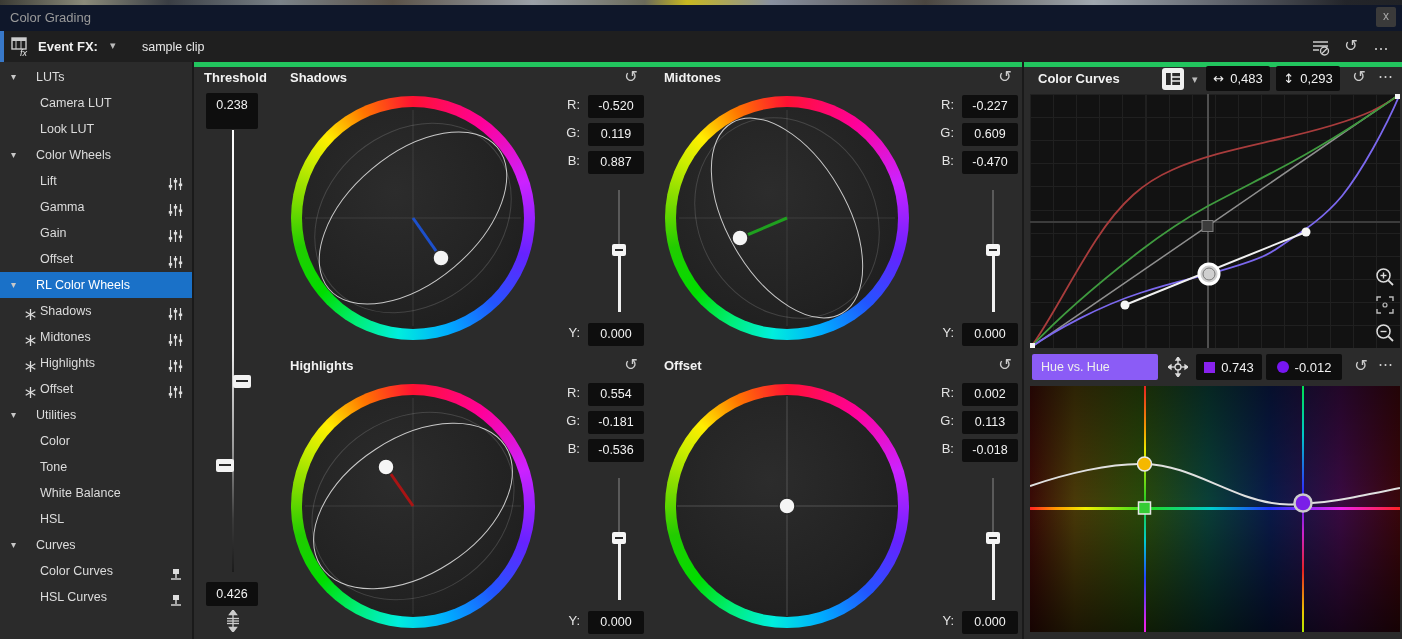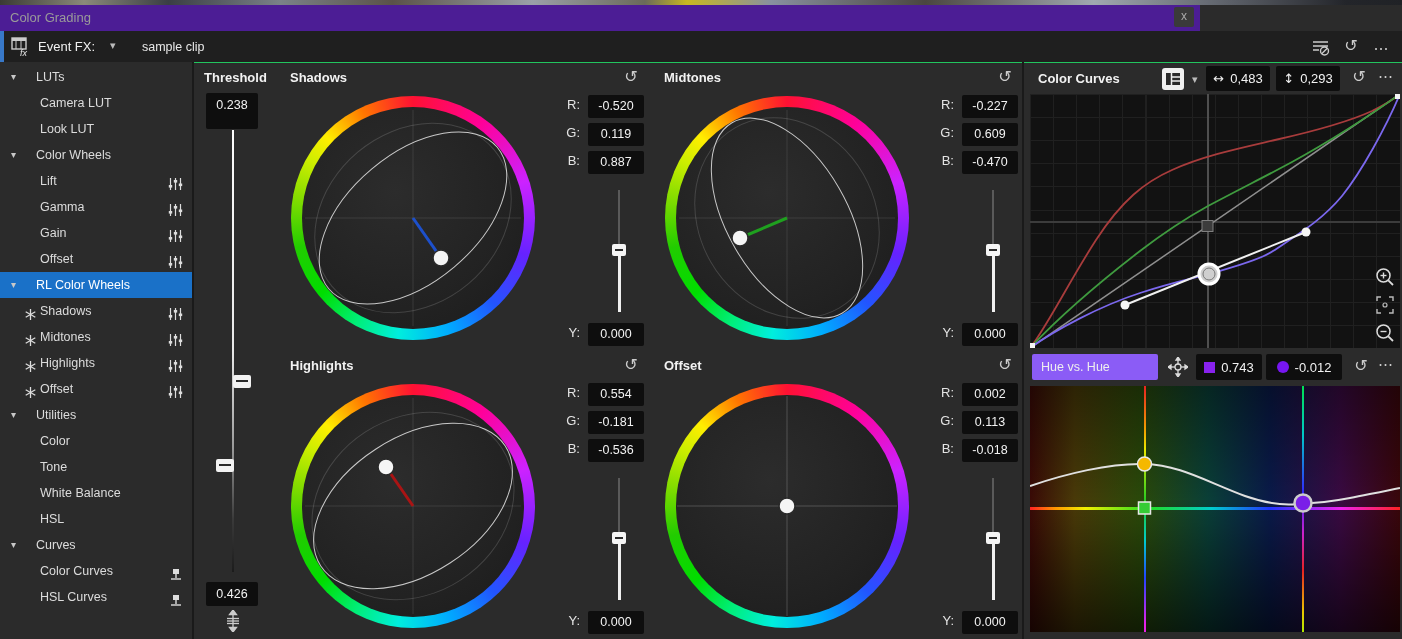--- a/index.html
+++ b/index.html
@@ -6,30 +6,30 @@
   .app{position:relative;width:1402px;height:639px;background:#2b2b2b;overflow:hidden;
        font-family:"Liberation Sans","DejaVu Sans",sans-serif;color:#ddd;font-size:12px;}
   .icon-glyph{font-family:"DejaVu Sans","Liberation Sans",sans-serif;}
 
   
   .video-strip{position:absolute;left:0;top:0;width:1402px;height:5px;
     background:linear-gradient(90deg,#3a3a34,#8a8a7a 6%,#3a3e44 12%,#7a8288 20%,#5a5248 28%,#9aa0a8 38%,
       #6a6a5a 46%,#c8b820 49%,#8890a0 55%,#4a4640 66%,#a0a8b0 78%,#5a5e66 88%,#23252a 96%,#202226 100%);}
 
   
-  .titlebar{position:absolute;left:0;top:5px;width:1200px;height:26px;background:#4c1d95;}
+  .titlebar{position:absolute;left:0;top:5px;width:1402px;height:26px;background:#0f172a;}
   .title-text{position:absolute;left:10px;top:5px;color:#9a9a9a;font-size:13px;}
   .close-btn{position:absolute;right:6px;top:2px;width:20px;height:20px;background:#3a3a3a;border-radius:2px;
     color:#aaa;text-align:center;line-height:19px;font-size:12px;cursor:default;}
 
   
-  .toolbar{position:absolute;left:0;top:31px;width:1402px;height:31px;background:#1f1f1f;border-bottom:1px solid #22c55e;}
+  .toolbar{position:absolute;left:0;top:31px;width:1402px;height:31px;background:#1f1f1f;border-bottom:5px solid #22c55e;}
   .accent-bar{position:absolute;left:0;top:0;width:4px;height:31px;background:#3878c8;}
   .fx-icon{position:absolute;left:10px;top:5px;}
-  .eventfx-label{position:absolute;left:38px;top:8px;font-weight:normal;font-size:13px;color:#f0f0f0;}
+  .eventfx-label{position:absolute;left:38px;top:8px;font-weight:bold;font-size:13px;color:#f0f0f0;}
   .eventfx-caret{position:absolute;left:110px;top:8px;color:#bbb;font-size:11px;}
   .clip-name{position:absolute;left:142px;top:9px;color:#e8e8e8;font-size:12.5px;}
   .tb-icon{position:absolute;top:5px;width:22px;height:22px;}
   .reset-glyph{color:#ccc;font-size:16px;line-height:20px;text-align:center;display:block;}
 
   
   .sidebar{position:absolute;left:0;top:62px;width:194px;height:577px;background:#2b2b2b;border-right:2px solid #1a1a1a;padding-top:2px;box-sizing:border-box;}
   .sb-row{position:relative;height:26px;line-height:26px;color:#dcdcdc;font-size:12.5px;cursor:default;}
   .sb-row.group{padding-left:36px;}
   .sb-row.child{padding-left:40px;}

